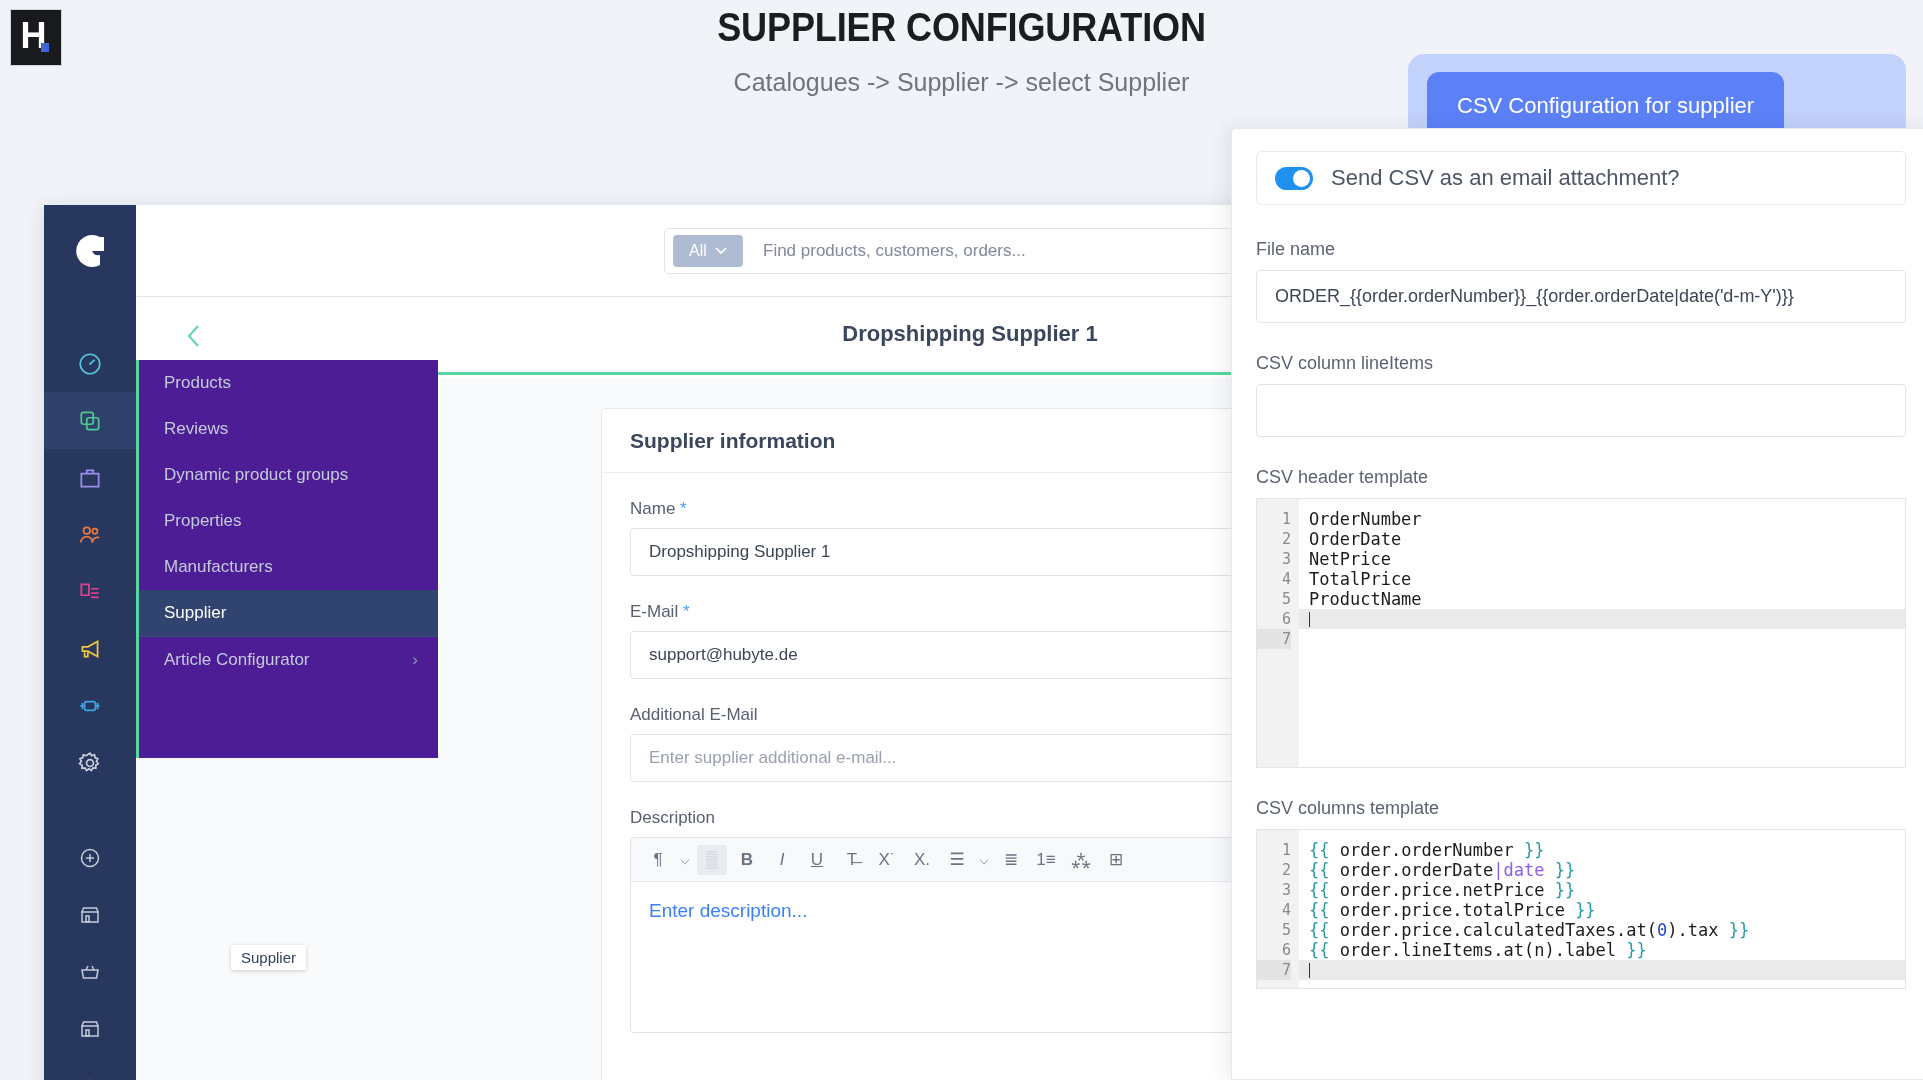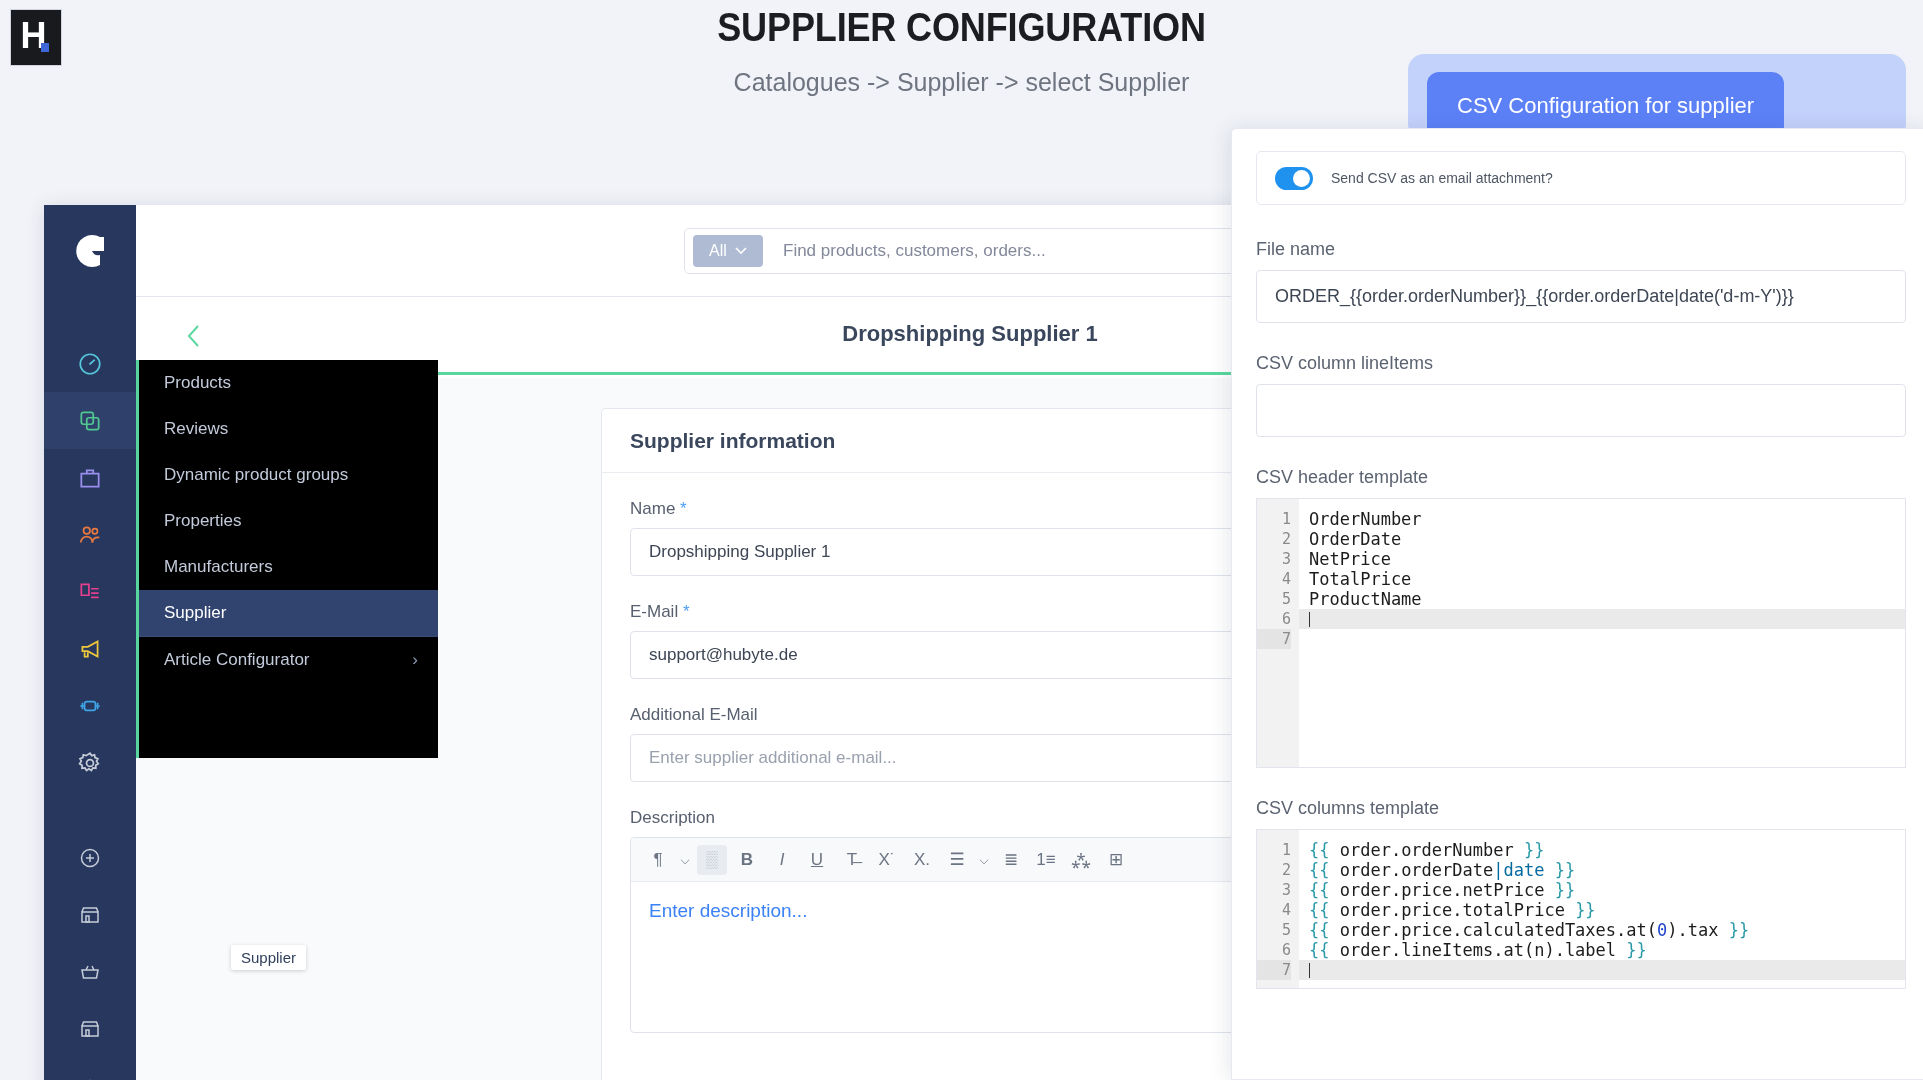--- a/index.html
+++ b/index.html
@@ -80,21 +80,21 @@
     position: relative;
   }
   .rail-item.active { background: #2f406a; }
   .rail-gap { height: 20px; }
   .rail-sep { height: 38px; }
 
   
   .flyout {
     position: absolute; left: 92px; top: 155px;
     width: 302px; height: 398px;
-    background: #000000;
+    background: #4c1d95;
     border-left: 3px solid #57d79f;
     z-index: 40;
   }
   .fly-item {
     height: 46px; display: flex; align-items: center;
     padding: 0 0 0 25px;
     color: #c3cbdb; font-size: 17px;
   }
   .fly-item.active { background: #31436f; color: #ffffff; }
   .fly-item.bordered { border-top: 1px solid #3a4c78; justify-content: flex-end; }
@@ -106,21 +106,21 @@
     border-radius: 2px; z-index: 60;
     box-shadow: 0 1px 4px rgba(0,0,0,0.18);
   }
 
   
   .topbar {
     position: absolute; left: 92px; top: 0; right: 0; height: 92px;
     background: #ffffff; border-bottom: 1px solid #e3e6ec;
   }
   .searchwrap {
-    position: absolute; left: 548px; top: 23px;
+    position: absolute; left: 528px; top: 23px;
     width: 900px; height: 46px;
     border: 1px solid #e0e4ea; border-radius: 5px;
     display: flex; align-items: center; padding: 0 8px; justify-content: center;
   }
   .search-all {
     background: #aebbd3; color: #ffffff;
     height: 32px; min-width: 70px; border-radius: 4px;
     display: flex; align-items: center; justify-content: center;
     gap: 8px; font-size: 16px; padding: 0 12px;
   }
@@ -210,21 +210,21 @@
   }
   .toggle {
     width: 38px; height: 23px; border-radius: 12px;
     background: #1f92f0; position: relative; flex: none;
   }
   .toggle .knob {
     position: absolute; right: 3px; top: 3px;
     width: 17px; height: 17px; border-radius: 50%;
     background: #ffffff;
   }
-  .toggle-label { font-size: 14px; color: #4e5664; }
+  .toggle-label { font-size: 22px; color: #4e5664; }
   .csvfield { margin-bottom: 30px; }
   .lbl { display: block; font-size: 18px; color: #5b6371; margin-bottom: 10px; }
   .csv-inp {
     width: 100%; height: 53px;
     border: 1px solid #dfe3e9; border-radius: 4px;
     padding: 0 18px; font-size: 18px; color: #3d4654;
     outline: none; background: #fff;
     font-family: "Liberation Sans", sans-serif;
   }
 
@@ -245,21 +245,21 @@
   }
   .codeline { padding: 0 10px; white-space: pre; height: 20px; }
   .codeline.cur { background: #eaeaea; }
   .gutterline { height: 20px; }
   .gutterline.cur { background: #e4e4e4; }
   .caret {
     display: inline-block; width: 1px; height: 15px;
     background: #333; vertical-align: -2px;
   }
   .tw-br { color: #2a9aa8; }
-  .tw-flt { color: #0369a1; }
+  .tw-flt { color: #8b5cf6; }
   .tw-num { color: #2244cc; }
   .ed-h { height: 270px; }
   .ed-c { height: 160px; }
 </style>
 </head>
 <body>
 
 <div id="root">
 
   <div class="logo-box">

